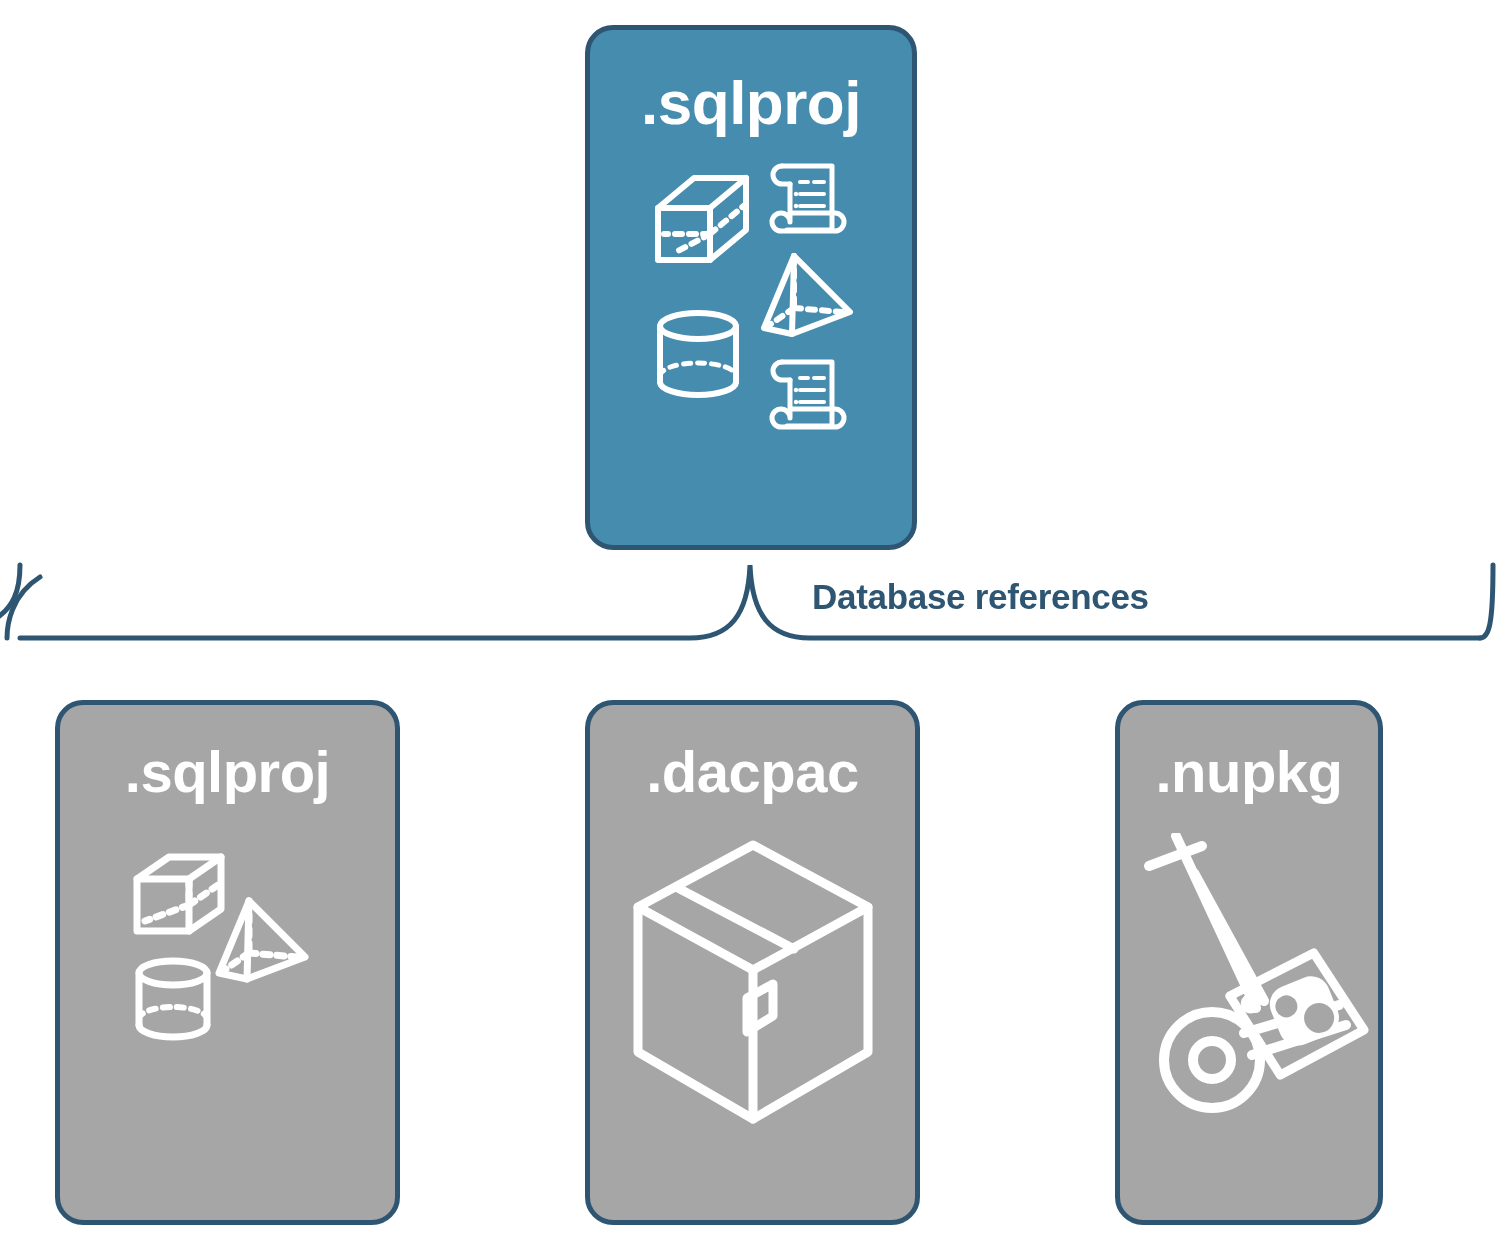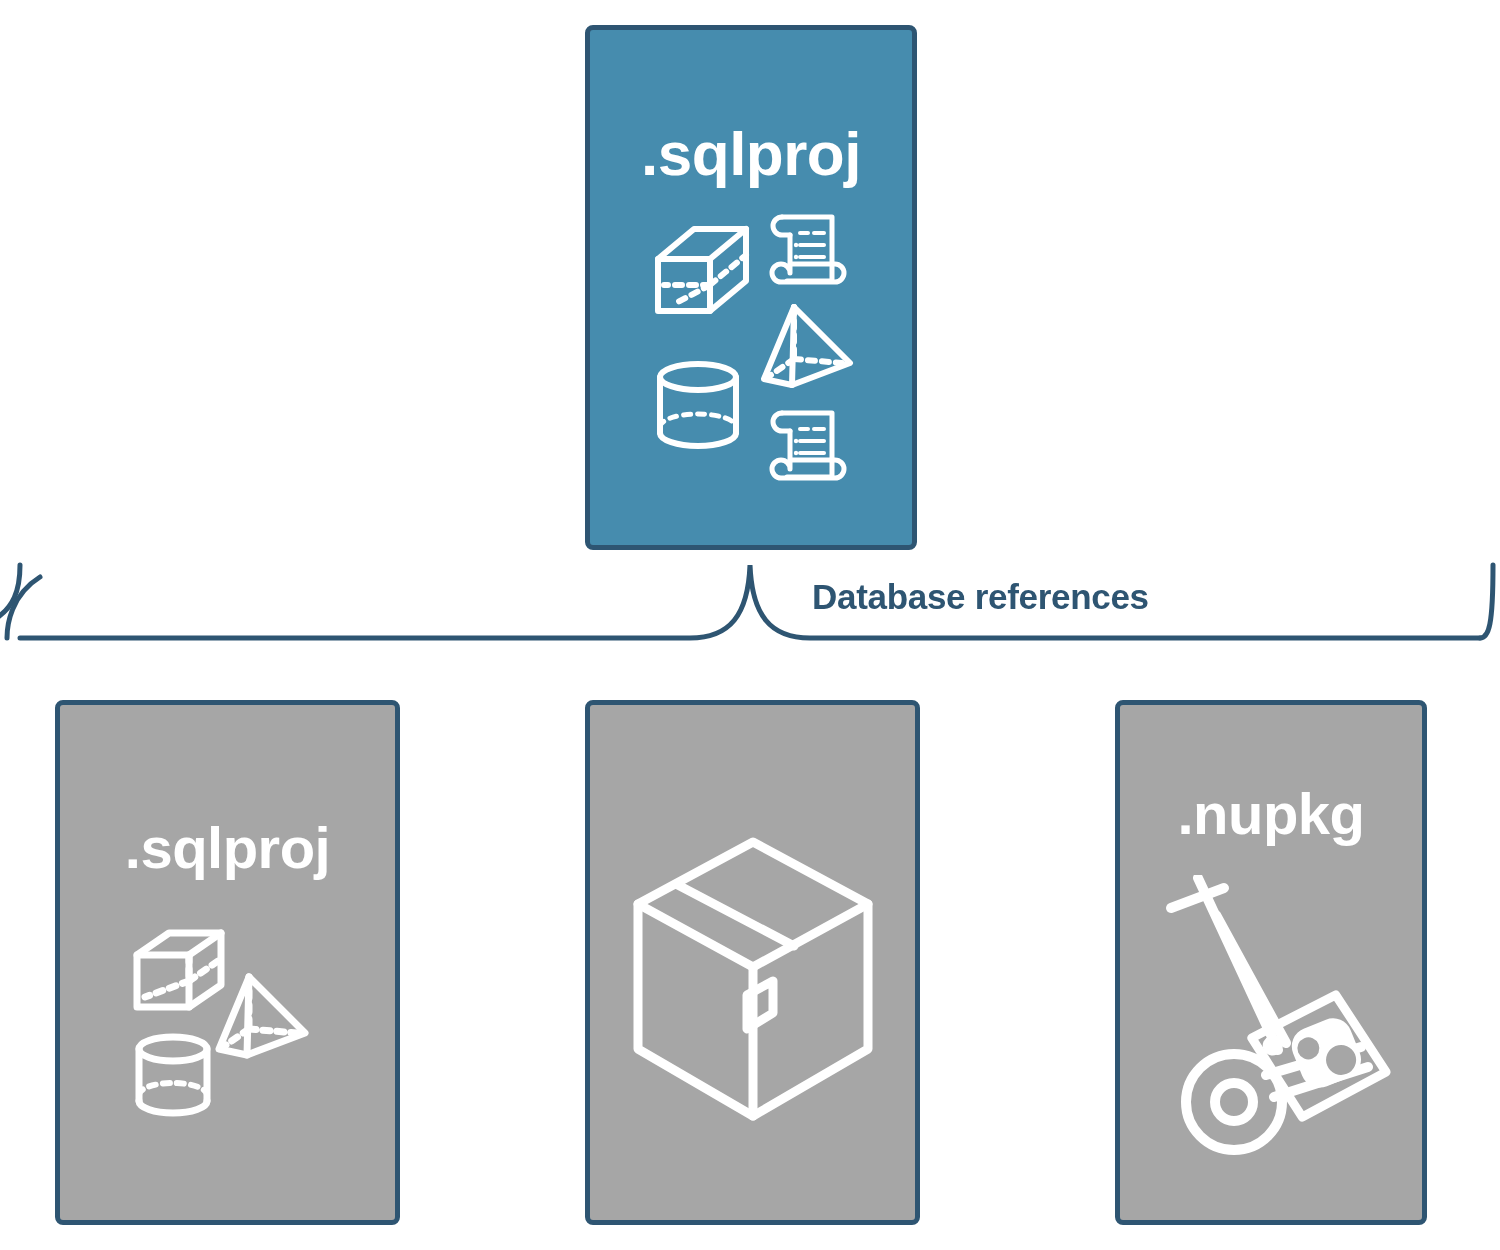--- a/index.html
+++ b/index.html
@@ -17,25 +17,24 @@
   #stage {
     position: absolute;
     left: 0; top: 0;
     width: 1500px;
     height: 1250px;
   }
   .card {
     position: absolute;
     box-sizing: border-box;
     border: 5px solid #2E5572;
-    border-radius: 8px;
+    border-radius: 28px;
     display: flex;
     flex-direction: column;
     align-items: center;
-    justify-content: center;
   }
   .card.primary {
     background: #468CAE;
   }
   .card.secondary {
     background: #A6A6A6;
   }
   .card-title {
     color: #ffffff;
     font-weight: bold;
@@ -64,21 +63,21 @@
   }
   #card-dacpac {
     left: 585px;
     top: 700px;
     width: 335px;
     height: 525px;
   }
   #card-nupkg {
     left: 1115px;
     top: 700px;
-    width: 312px;
+    width: 268px;
     height: 525px;
   }
   .card.secondary .card-title {
     font-size: 58px;
     margin-top: 38px;
   }
   #card-sqlproj .card-title { align-self: center; }
   .icon-wrap {
     display: block;
   }
@@ -200,20 +199,21 @@
           <path d="M16 124 L16 176"></path>
           <path d="M84 124 L84 176"></path>
           <path d="M16 176 a34 12 0 0 0 68 0"></path>
           <path d="M16 170 a34 12 0 0 1 68 0" stroke-dasharray="7 7" stroke-width="6"></path>
         </g>
       </svg>
     </div>
   </div>
 
   <div class="card secondary" id="card-dacpac">
+    <div class="card-title">.dacpac</div>
     <div class="icon-wrap" style="margin-top:36px;">
       <svg width="250" height="290" viewBox="0 0 250 290" fill="none" aria-hidden="true">
         <g stroke="#ffffff" stroke-width="9" fill="none" stroke-linejoin="round" stroke-linecap="round">
           <path d="M125 8 L240 70 L240 215 L125 282 L10 215 L10 70 Z"></path>
           <path d="M10 70 L125 133 L240 70"></path>
           <path d="M125 133 L125 282"></path>
           <path d="M48 50 L166 112"></path>
           <path d="M84 168 L110 154 L110 186 L84 202 Z" transform="translate(35,-7)"></path>
         </g>
       </svg>

